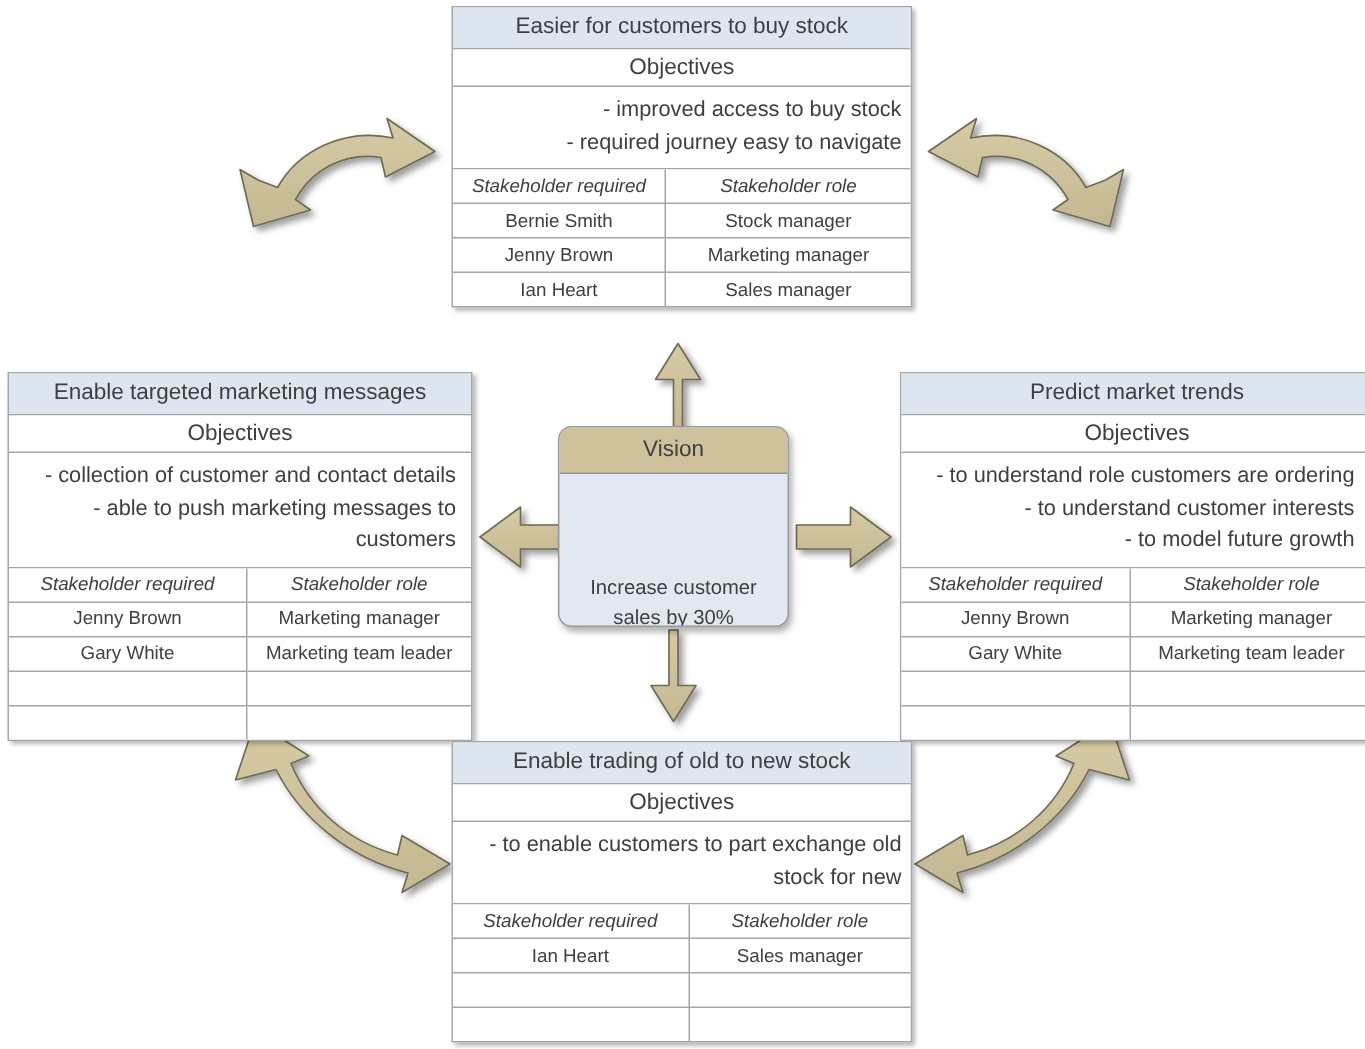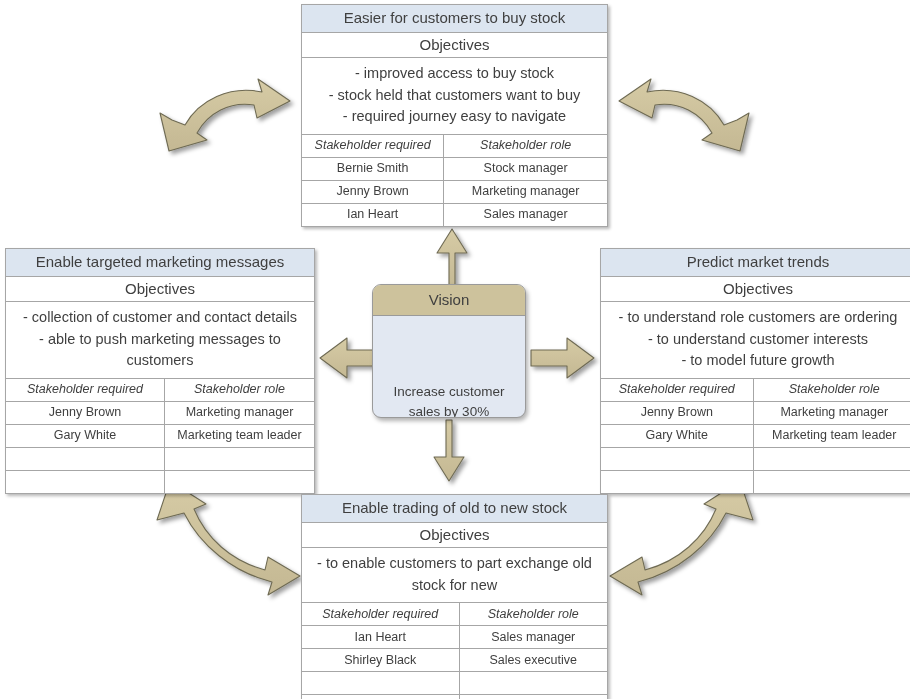--- a/index.html
+++ b/index.html
@@ -37,21 +37,21 @@
     font-size: 15px;
     text-align: center;
     padding: 3px 4px 4px;
     border-bottom: 1px solid #a6a6a6;
     background: #ffffff;
     color: #3f3f3f;
   }
   .obox-objectives {
     font-size: 14.5px;
     line-height: 1.48;
-    text-align: center;
+    text-align: right;
     padding: 5px 6px 6px;
     border-bottom: 1px solid #a6a6a6;
     background: #ffffff;
     color: #3f3f3f;
   }
   .obox-objectives div { white-space: nowrap; }
   .obox-objectives div.wrapline { white-space: normal; }
 
   table.stk {
     width: 100%;
@@ -172,21 +172,20 @@
              C 679 561, 704 538, 716 509
              L 704 504 L 740 481 L 753 520 Z" fill="url(#agrad)" stroke="#6e6a53" stroke-width="1.1" stroke-linejoin="round"></path>
   </g>
 </svg>
 
 <div class="obox" id="box-top" style="left:301px; top:4px; width:307px;">
   <div class="obox-title">Easier for customers to buy stock</div>
   <div class="obox-sub">Objectives</div>
   <div class="obox-objectives">
     <div>- improved access to buy stock</div>
-    <div>- stock held that customers want to buy</div>
     <div>- required journey easy to navigate</div>
   </div>
   <table class="stk">
     <tbody>
         <tr class="hdr">
       <td style="width:45%">Stakeholder required</td>
       <td class="col-r">Stakeholder role</td>
     </tr>
     <tr>
       <td>Bernie Smith</td>
@@ -281,24 +280,20 @@
     <tbody>
         <tr class="hdr">
       <td style="width:50%">Stakeholder required</td>
       <td class="col-r">Stakeholder role</td>
     </tr>
     <tr>
       <td>Ian Heart</td>
       <td class="col-r">Sales manager</td>
     </tr>
     <tr>
-      <td>Shirley Black</td>
-      <td class="col-r">Sales executive</td>
-    </tr>
-    <tr>
       <td>&nbsp;</td>
       <td class="col-r">&nbsp;</td>
     </tr>
     <tr>
       <td>&nbsp;</td>
       <td class="col-r">&nbsp;</td>
     </tr>
   </tbody>
     </table>
 </div>

